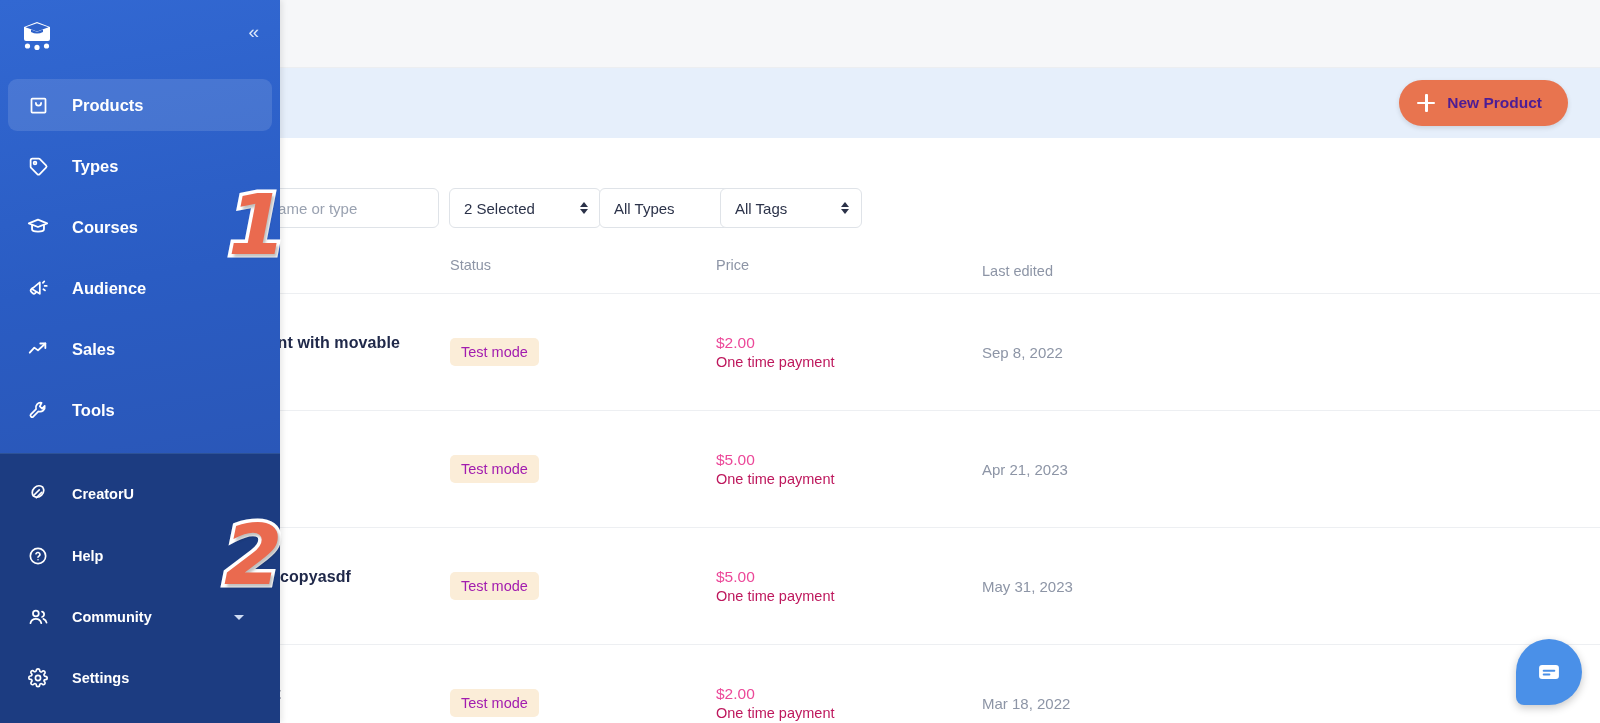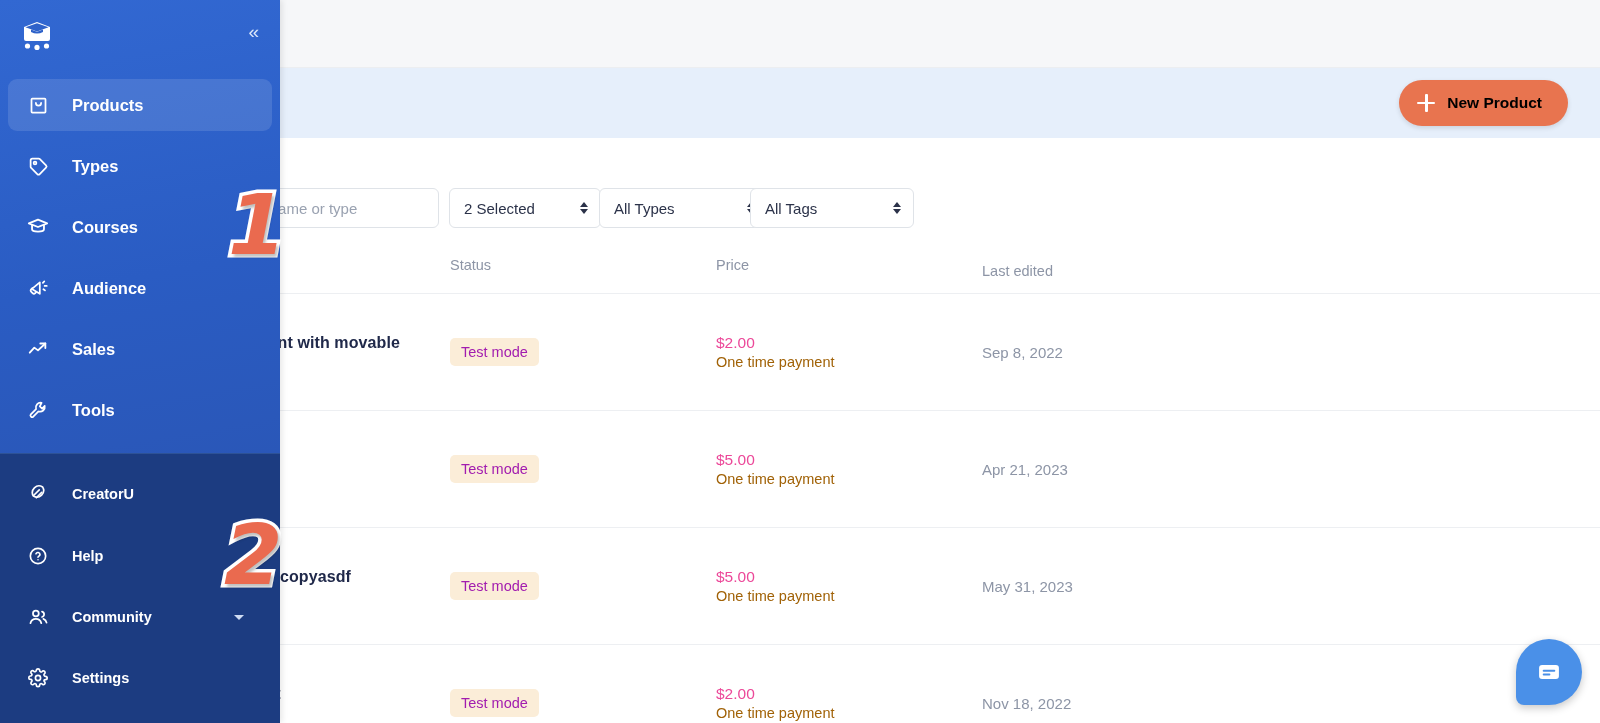--- a/index.html
+++ b/index.html
@@ -22,21 +22,21 @@
     background: #f6f7f9;
     border-bottom: 1px solid #eceef1;
   }
   .actionbar {
     position: absolute; left: 0; top: 68px; width: 1600px; height: 70px;
     background: #e6effb;
   }
   .new-product-btn {
     position: absolute; right: 32px; top: 12px;
     height: 46px; padding: 0 26px 0 18px;
-    background: #e8744f; color: #000000;
+    background: #e8744f; color: #4c1d95;
     border: none; border-radius: 23px;
     font-size: 15.5px; font-weight: 600;
     display: flex; align-items: center; gap: 12px;
     cursor: pointer;
     box-shadow: 0 2px 5px rgba(0,0,0,0.12);
     font-family: "Liberation Sans", sans-serif;
   }
   .plus-icon { display: inline-block; width: 18px; height: 18px; position: relative; }
   .plus-icon::before, .plus-icon::after {
     content: ""; position: absolute; background: #ffffff; border-radius: 1px;
@@ -66,21 +66,21 @@
   .select-box {
     position: absolute; top: 50px; height: 40px;
     border: 1px solid #dfe3e8; border-radius: 6px;
     background: #ffffff;
     display: flex; align-items: center; justify-content: space-between;
     padding: 0 12px 0 14px;
     font-size: 15px; color: #2b3249; cursor: pointer;
   }
   .sel-1 { left: 449px; width: 152px; }
   .sel-2 { left: 599px; width: 169px; }
-  .sel-3 { left: 750px; width: 164px; }
+  .sel-3 { left: 720px; width: 142px; }
   .updown { display: inline-flex; flex-direction: column; gap: 2px; margin-left: 10px; }
   .updown i { display: block; width: 0; height: 0; border-left: 4.5px solid transparent; border-right: 4.5px solid transparent; }
   .updown i.up { border-bottom: 5px solid #2b3249; }
   .updown i.dn { border-top: 5px solid #2b3249; }
 
   
   .table { position: absolute; left: 0; top: 248px; width: 1600px; }
   .thead {
     display: flex; align-items: center; height: 46px;
     padding: 0 0 12px 183px;
@@ -111,21 +111,21 @@
   .prod-title { font-size: 16px; font-weight: 700; color: #20294a; letter-spacing: .1px; }
   .prod-sub { font-size: 14.5px; color: #8d95a6; margin-top: 3px; }
   .cell-status { width: 266px; }
   .badge {
     display: inline-block;
     background: #fbedd8; color: #a21caf;
     font-size: 14.5px; padding: 6px 11px; border-radius: 5px;
   }
   .cell-price { width: 266px; }
   .price-main { font-size: 15.5px; color: #ec4899; }
-  .price-sub { font-size: 14.5px; color: #a16207; margin-top: 2px; }
+  .price-sub { font-size: 14.5px; color: #be185d; margin-top: 2px; }
   .cell-edited { width: 300px; font-size: 15px; color: #8d95a6; }
 
   
   .sidebar {
     position: absolute; left: 0; top: 0; width: 280px; height: 723px;
     background: linear-gradient(175deg, #2f66cf 0%, #2f62c9 38%, #2b58b8 56%, #1c3c7f 57%, #1b3a7c 100%);
     color: #ffffff;
     z-index: 20;
     box-shadow: 2px 0 6px rgba(0,0,0,0.10);
   }
@@ -300,21 +300,21 @@
           <div class="prod-title">Test Product</div>
           <div class="prod-sub">Service</div>
         </div>
         <div class="cell-status">
           <span class="badge">Test mode</span>
         </div>
         <div class="cell-price">
           <div class="price-main">$2.00</div>
           <div class="price-sub">One time payment</div>
         </div>
-        <div class="cell-edited">Nov 18, 2022</div>
+        <div class="cell-edited">Mar 18, 2022</div>
       </div>
     </div>
   </div>
 
   <div class="sidebar">
     <div class="sb-top"></div>
     <div class="sb-bottom"></div>
 
     <div class="sb-logo">
       <svg width="34" height="30" viewBox="0 0 34 30" fill="none">

